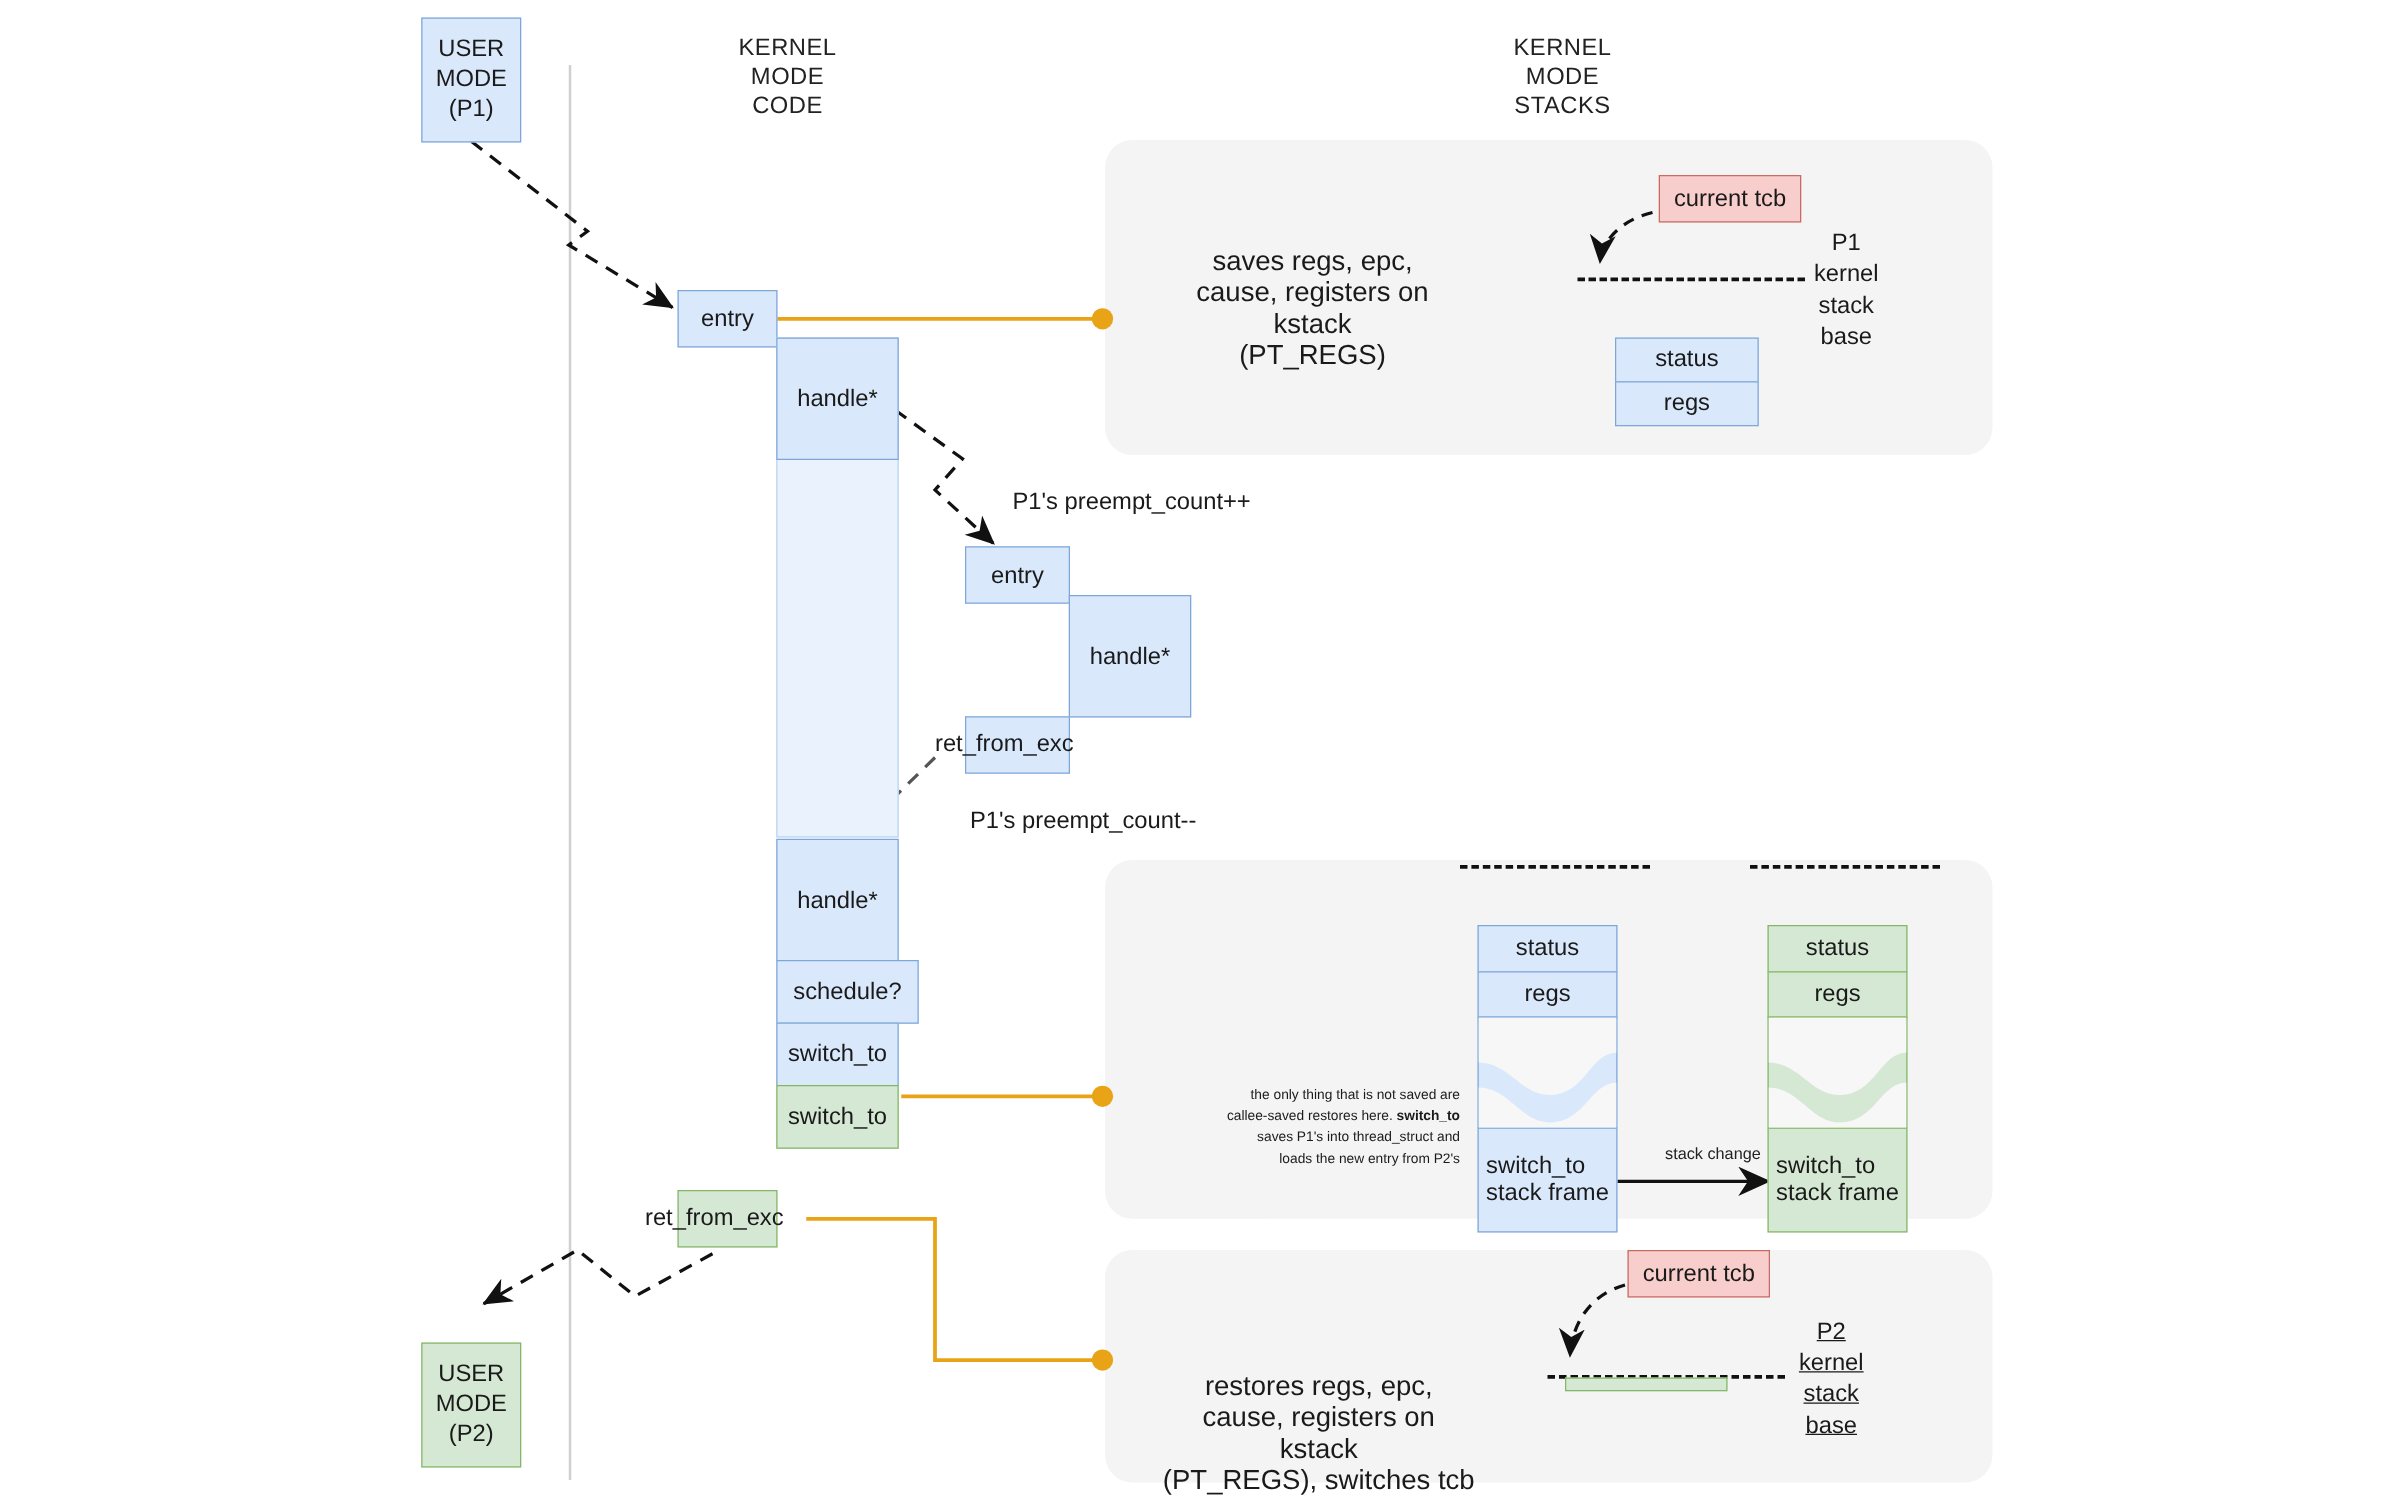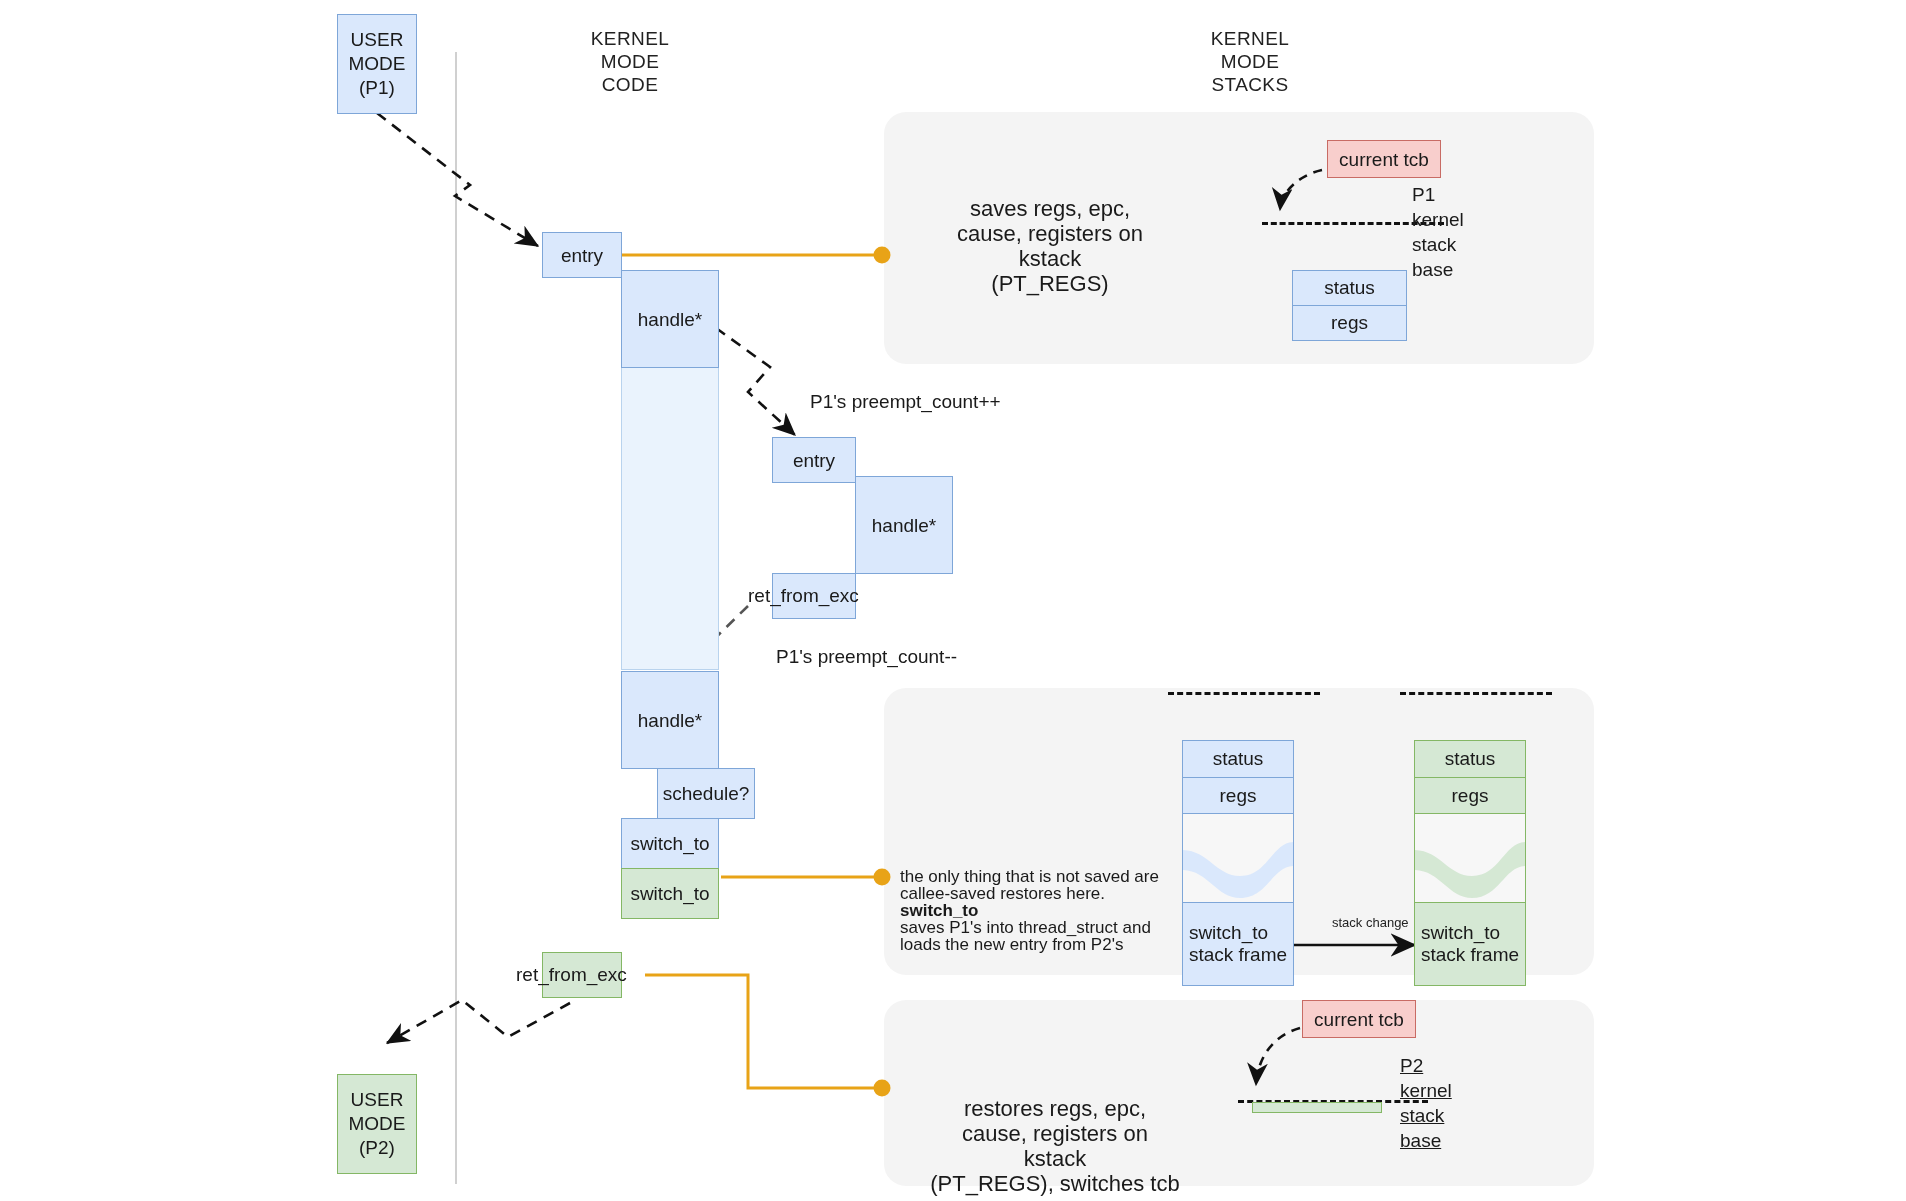--- a/index.html
+++ b/index.html
@@ -14,27 +14,27 @@
 
   .box{position:absolute;box-sizing:border-box;display:flex;align-items:center;
        justify-content:center;text-align:center;font-size:19px;line-height:23px;}
   .blue{background:#dae8fc;border:1.6px solid #7ea6d8;}
   .blue-pale{background:#eaf3fd;border:1.6px solid #b9d3ee;}
   .green{background:#d5e8d4;border:1.6px solid #84b765;}
   .red{background:#f8cecc;border:1.6px solid #c86b64;}
   .modebox{flex-direction:column;font-size:19px;line-height:24px;}
 
   .lbl{position:absolute;font-size:19px;line-height:23px;color:#1a1a1a;white-space:nowrap;}
-  .lbl-c{position:absolute;font-size:19px;line-height:25px;color:#1a1a1a;text-align:left;
+  .lbl-c{position:absolute;font-size:19px;line-height:25px;color:#1a1a1a;text-align:center;
          white-space:pre-line;}
 
   .panel{position:absolute;background:#f4f4f4;border-radius:22px;}
 
   .note{position:absolute;text-align:center;font-size:22px;line-height:25px;white-space:pre-line;}
-  .smallnote{position:absolute;text-align:left;font-size:17px;line-height:17px;}
+  .smallnote{position:absolute;text-align:right;font-size:11px;line-height:17px;}
   .smallnote b{font-weight:bold;}
   .tiny{position:absolute;font-size:13px;line-height:16px;color:#222;}
 
   .stackcol{position:absolute;box-sizing:border-box;margin-top:46px;}
   .cell{box-sizing:border-box;display:flex;align-items:center;justify-content:center;
         font-size:19px;line-height:22px;}
   .cell.b{background:#dae8fc;border:1.4px solid #7ea6d8;}
   .cell.g{background:#d5e8d4;border:1.4px solid #84b765;}
   .wave{position:relative;overflow:hidden;}
   .twoline{flex-direction:column;}
@@ -116,21 +116,21 @@
 
   <div class="box blue" style="left:772px;top:437px;width:84px;height:46px;">entry</div>
 
   <div class="box blue" style="left:855px;top:476px;width:98px;height:98px;">handle*</div>
 
   <div class="box blue" style="left:772px;top:573px;width:84px;height:46px;"></div>
   <div class="lbl" style="left:748px;top:584px;">ret_from_exc</div>
 
   <div class="box blue" style="left:621px;top:671px;width:98px;height:98px;">handle*</div>
 
-  <div class="box blue" style="left:657px;top:768px;width:98px;height:51px;">schedule?</div>
+  <div class="box blue" style="left:621px;top:768px;width:114px;height:51px;">schedule?</div>
 
   <div class="box blue" style="left:621px;top:818px;width:98px;height:51px;">switch_to</div>
 
   <div class="box green" style="left:621px;top:868px;width:98px;height:51px;">switch_to</div>
 
   <div class="box green" style="left:542px;top:952px;width:80px;height:46px;"></div>
   <div class="lbl" style="left:516px;top:963px;">ret_from_exc</div>
 
   <div class="lbl" style="left:810px;top:390px;">P1's preempt_count++</div>
   <div class="lbl" style="left:776px;top:645px;">P1's preempt_count--</div>

